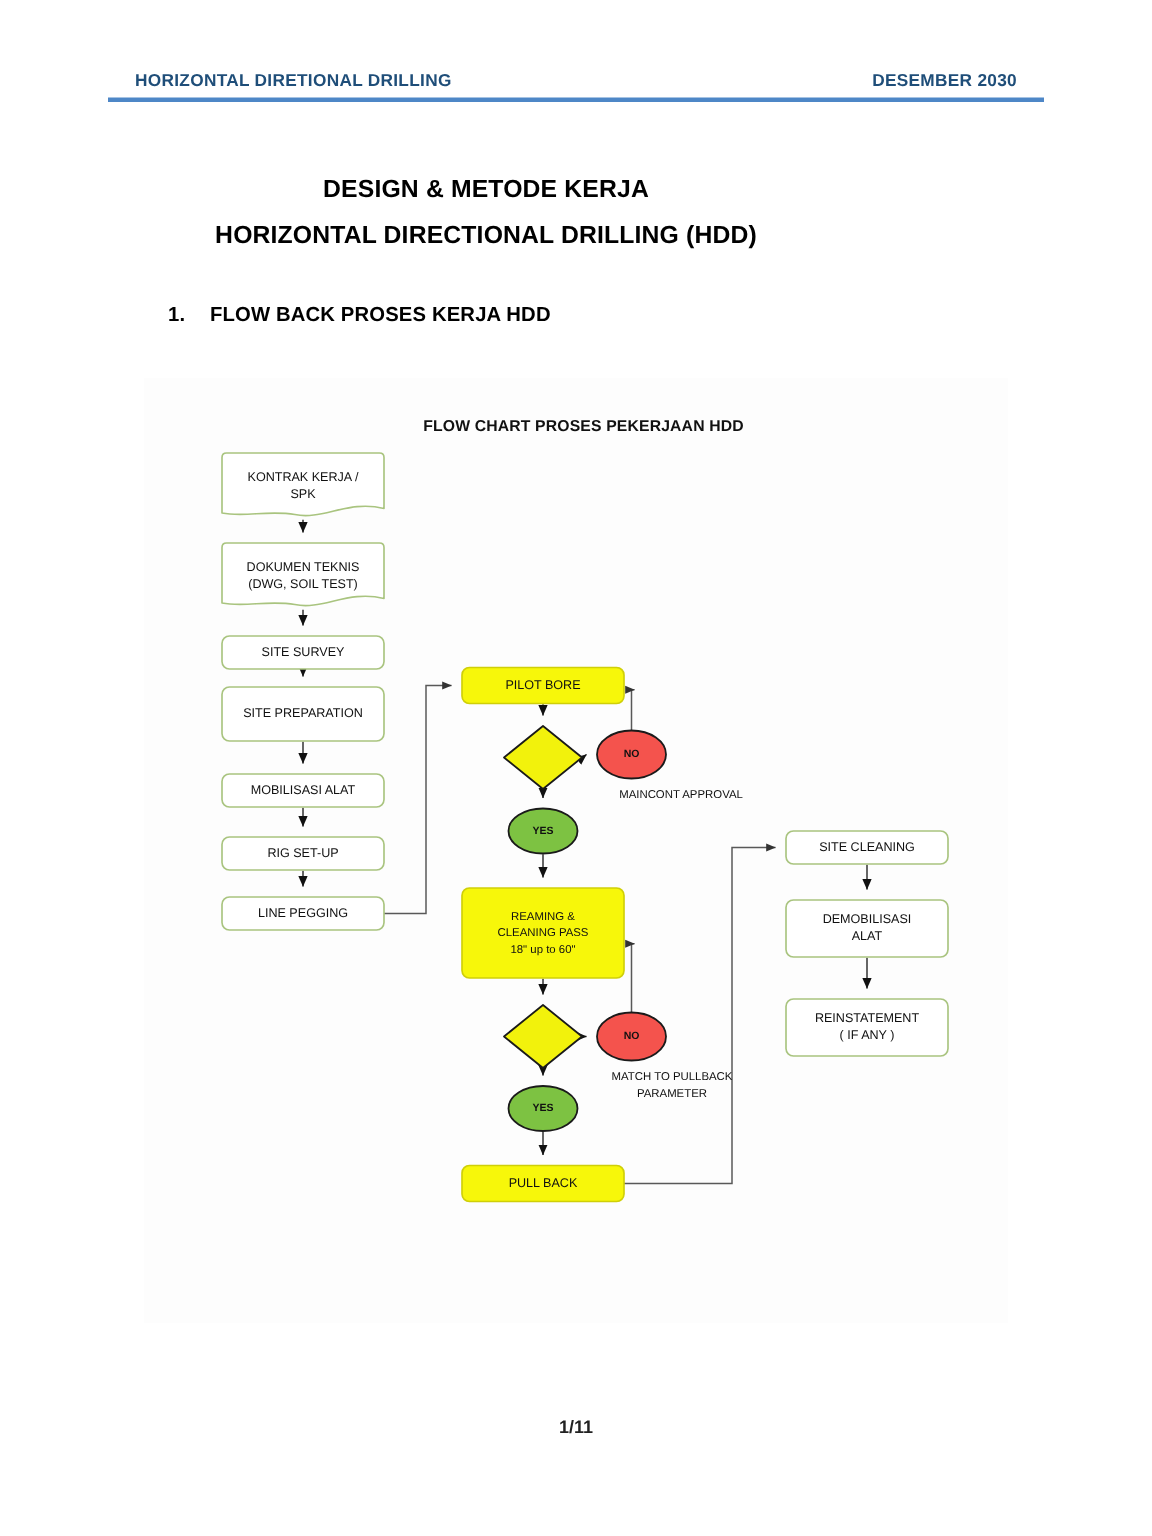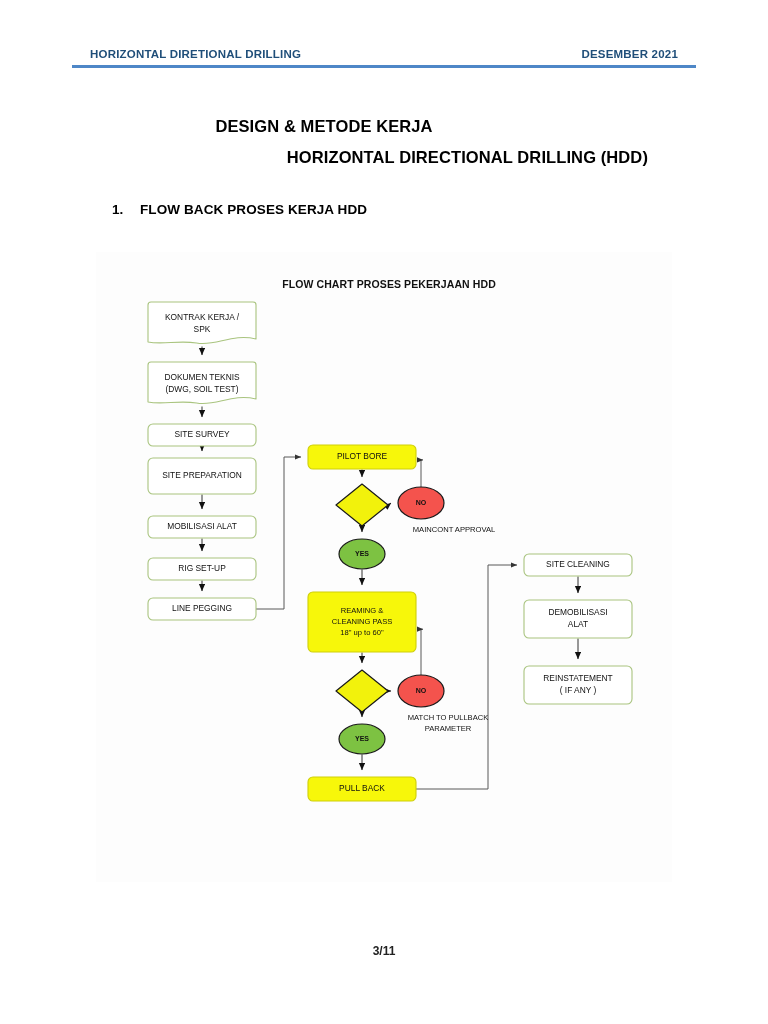--- a/index.html
+++ b/index.html
@@ -48,21 +48,21 @@
   .doc-title {
     position: absolute;
     left: 0; width: 648px;
     text-align: center;
     font-size: 16.5px;
     font-weight: bold;
     color: #000000;
     letter-spacing: .1px;
   }
   #title-1 { top: 117px; }
-  #title-2 { top: 148px; text-align: right; }
+  #title-2 { top: 148px; }
 
   #section-1 {
     position: absolute;
     left: 112px; top: 202px;
     font-size: 13.5px;
     font-weight: bold;
     color: #000;
     letter-spacing: .1px;
   }
   #section-1 .sec-num { display: inline-block; width: 28px; }
@@ -115,21 +115,21 @@
   }
 </style>
 </head>
 <body>
 
 <div id="page">
 
   <div id="header">
     <div id="header-row">
       <div class="hdr-text">HORIZONTAL DIRETIONAL DRILLING</div>
-      <div class="hdr-text">DESEMBER 2021</div>
+      <div class="hdr-text">DESEMBER 2030</div>
     </div>
     <div id="header-rule"></div>
   </div>
 
   <div class="doc-title" id="title-1">DESIGN &amp; METODE KERJA</div>
   <div class="doc-title" id="title-2">HORIZONTAL DIRECTIONAL DRILLING (HDD)</div>
 
   <div id="section-1">
     <span class="sec-num">1.</span><span>FLOW BACK PROSES KERJA HDD</span>
   </div>
@@ -250,15 +250,15 @@
           </g>
         </g>
       <g id="edge-label-layer">
           <text x="358" y="280" class="edge-label">MAINCONT APPROVAL</text>
           <text x="352" y="468" class="edge-label">MATCH TO PULLBACK</text>
           <text x="352" y="479" class="edge-label">PARAMETER</text>
         </g>
     </svg>
   </div>
 
-  <div id="footer">3/11</div>
+  <div id="footer">1/11</div>
 
 </div>
 
 </body></html>

